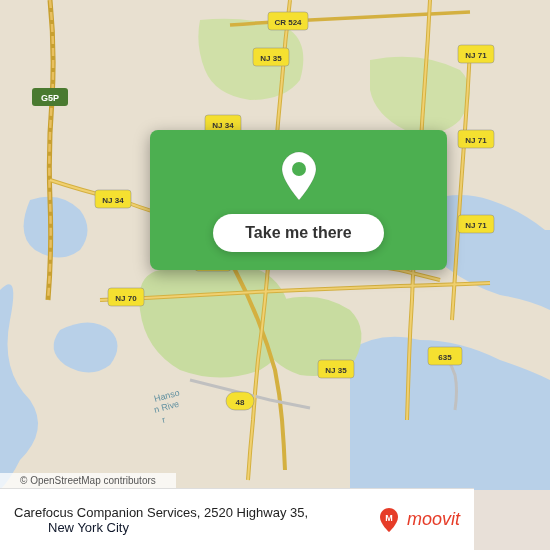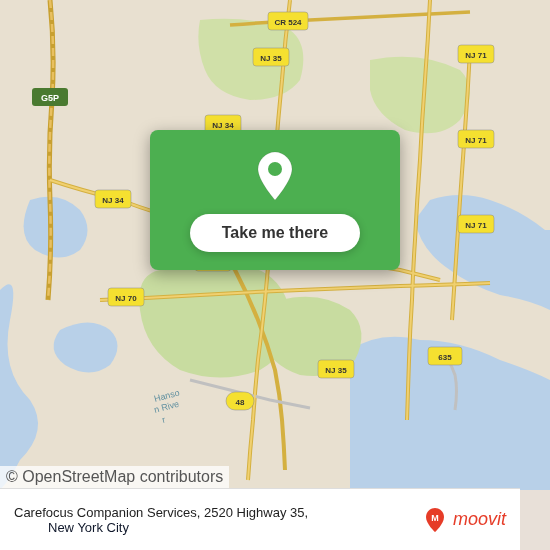--- a/index.html
+++ b/index.html
@@ -34,21 +34,21 @@
       top: 0; left: 0;
       width: 100%;
       height: 100%;
     }
 
     
     #cta-overlay {
       position: absolute;
       top: 130px;
       left: 150px;
-      width: 250px;
+      width: 297px;
       background: #4caf50;
       border-radius: 8px;
       display: flex;
       flex-direction: column;
       align-items: center;
       padding: 20px 20px 18px;
       box-shadow: 0 4px 16px rgba(0,0,0,0.35);
     }
 
     #location-pin-icon {
@@ -68,21 +68,21 @@
       cursor: pointer;
       box-shadow: 0 2px 8px rgba(0,0,0,0.2);
       white-space: nowrap;
     }
 
     
     #bottom-bar {
       position: absolute;
       bottom: 0;
       left: 0;
-      width: 520px;
+      width: 474px;
       height: 62px;
       background: white;
       display: flex;
       align-items: center;
       justify-content: space-between;
       padding: 0 14px;
       border-top: 1px solid #ddd;
     }
 
     #bottom-text-group {
@@ -121,23 +121,23 @@
       color: #e63c28;
       font-style: italic;
     }
 
     
     #osm-attribution {
       position: absolute;
       bottom: 62px;
       left: 0;
       background: rgba(255,255,255,0.75);
-      font-size: 16px;
+      font-size: 10px;
       color: #555;
-      padding: 2px 6px;
+      padding: 2px 20px;
     }
   </style>
 </head>
 <body>
 
 <div id="app">
 
   <div id="map-container">
     <svg id="map-svg" viewBox="0 0 550 490" xmlns="http://www.w3.org/2000/svg">
 

